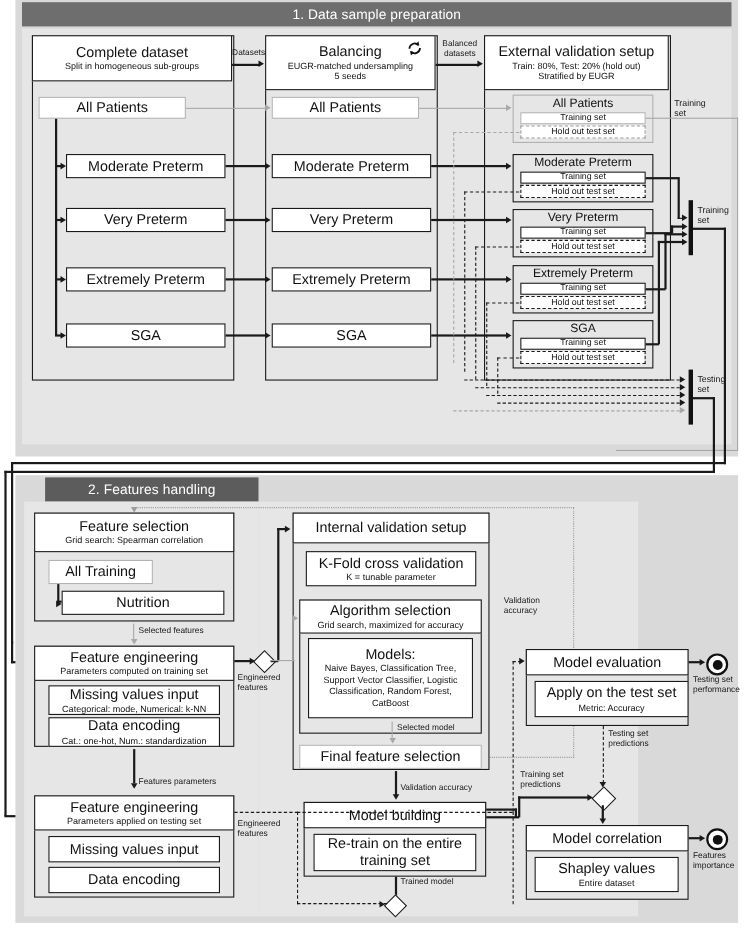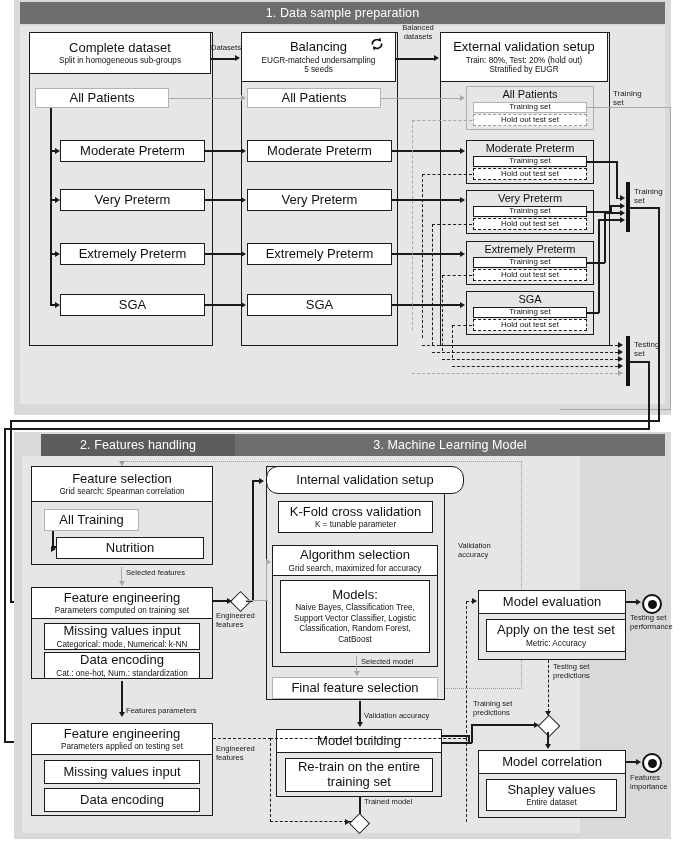--- a/index.html
+++ b/index.html
@@ -212,21 +212,21 @@
 <div class="ar r" style="left:460px;top:250.5px;"></div>
 <div class="ln" style="left:392px;top:304.2px;width:69px;height:1.6px;"></div>
 <div class="ar r" style="left:460px;top:301.5px;"></div>
 
 <div class="ln" style="left:211px;top:58px;width:25px;height:1.8px;"></div>
 <div class="ar r" style="left:235px;top:55.4px;"></div>
 <div class="lbl" style="left:209px;top:44px;width:34px;text-align:center;">Datasets</div>
 
 <div class="ln" style="left:396px;top:58px;width:39px;height:1.8px;"></div>
 <div class="ar r" style="left:434px;top:55.4px;"></div>
-<div class="lbl" style="left:398px;top:24px;width:40px;text-align:center;white-space:pre-line;">Balanced
+<div class="lbl" style="left:398px;top:36px;width:40px;text-align:center;white-space:pre-line;">Balanced
 datasets</div>
 
 <div class="dlv g" style="left:412px;top:120px;height:210px;"></div>
 <div class="dl g" style="left:412px;top:120px;width:60px;"></div>
 <div class="dlv" style="left:422px;top:174px;height:164px;"></div>
 <div class="dl" style="left:422px;top:174px;width:50px;"></div>
 <div class="dlv" style="left:432px;top:224px;height:121px;"></div>
 <div class="dl" style="left:432px;top:224px;width:40px;"></div>
 <div class="dlv" style="left:442px;top:275px;height:76px;"></div>
 <div class="dl" style="left:442px;top:275px;width:30px;"></div>
@@ -286,23 +286,20 @@
 <div class="ln" style="left:4px;top:428px;width:646px;height:1.6px;"></div>
 <div class="ln" style="left:4px;top:428px;width:1.6px;height:314px;"></div>
 <div class="ln" style="left:4px;top:741px;width:28px;height:1.6px;"></div>
 <div class="ar r" style="left:30px;top:738.4px;"></div>
 
 <div class="abs panel-bg" style="left:14px;top:432px;width:657px;height:407px;"></div>
 
 <div class="abs hdr dark" style="left:41px;top:434px;width:194px;height:22px;">
   <span>2. Features handling</span>
 </div>
-<div class="abs hdr" style="left:235px;top:434px;width:430px;height:22px;">
-  <span>3. Machine Learning Model</span>
-</div>
 <div class="abs panel-inner" style="left:22px;top:456px;width:213px;height:377px;"></div>
 <div class="abs panel-inner" style="left:235px;top:456px;width:345px;height:377px;"></div>
 
 <div class="abs grp" style="left:31px;top:466px;width:182px;height:99px;"></div>
 <div class="abs box" style="left:31px;top:466px;width:182px;height:36px;">
   <div class="t1">Feature selection</div>
   <div class="t2">Grid search: Spearman correlation</div>
 </div>
 <div class="abs box light" style="left:44px;top:509px;width:95px;height:22px;">
   <div class="t1 sm">All Training</div>
@@ -347,21 +344,21 @@
 <div class="ln" style="left:121px;top:681px;width:1.6px;height:31px;"></div>
 <div class="ar d" style="left:118.5px;top:712px;"></div>
 <div class="lbl" style="left:126px;top:707px;">Features parameters</div>
 
 <div class="dot" style="left:122px;top:461px;width:400px;"></div>
 <div class="dotv" style="left:521px;top:461px;height:228px;"></div>
 <div class="dot" style="left:440px;top:688px;width:82px;"></div>
 <div class="ar d" style="left:119px;top:461px;border-top-color:#9d9d9d;"></div>
 
 <div class="abs grp" style="left:266px;top:466px;width:179px;height:234px;"></div>
-<div class="abs box" style="left:266px;top:466px;width:198px;height:28px;border-radius:12px;">
+<div class="abs box" style="left:266px;top:466px;width:179px;height:28px;">
   <div class="t1">Internal validation setup</div>
 </div>
 <div class="abs box" style="left:278px;top:501px;width:155px;height:32px;">
   <div class="t1">K-Fold cross validation</div>
   <div class="t2">K = tunable parameter</div>
     </div>
 
 <div class="abs grp" style="left:272px;top:545px;width:166px;height:122px;"></div>
 <div class="abs box" style="left:272px;top:545px;width:166px;height:31px;">
   <div class="t1">Algorithm selection</div>

